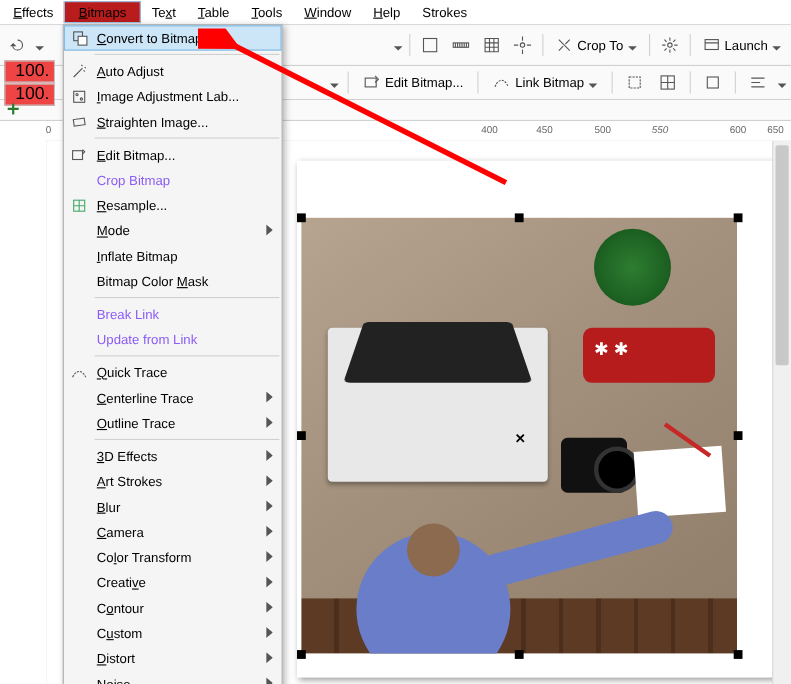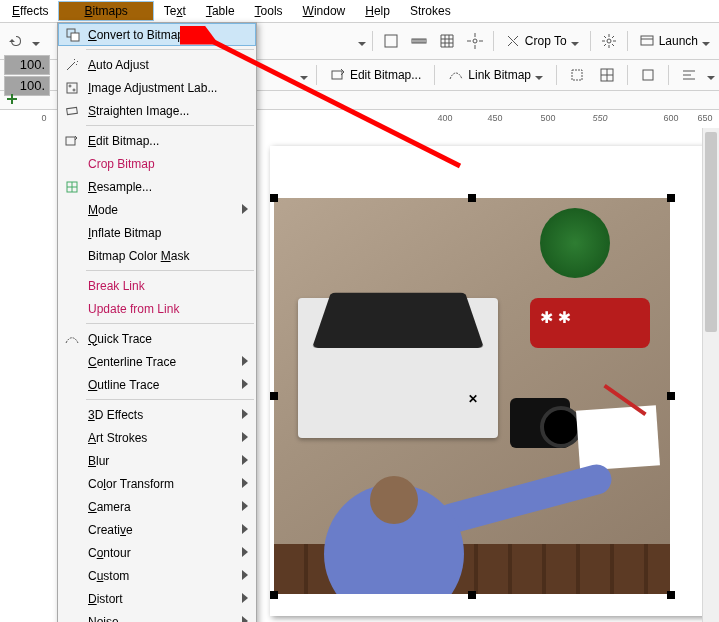--- a/index.html
+++ b/index.html
@@ -1,29 +1,29 @@
 <!DOCTYPE html>
 <html><head>
 <meta charset="utf-8">
 <style>
 html,body{margin:0;padding:0;font-family:"Segoe UI",Tahoma,sans-serif;font-size:12px;color:#000;background:#fff;user-select:none}
 body{width:719px;height:622px;overflow:hidden;position:relative}
 .menubar{display:flex;align-items:center;height:22px;border-bottom:1px solid #d0d0d0;padding-left:2px;background:#fff}
 .menubar-item{padding:3px 10px;cursor:default}
-.menubar-item.active{background:#a16207;border:1px solid #99c8ea;padding:2px 25px}
+.menubar-item.active{background:#b91c1c;border:1px solid #99c8ea;padding:2px 12px}
 .menubar-item .ul{text-decoration:underline}
 .toolbar{display:flex;align-items:center;height:36px;border-bottom:1px solid #d0d0d0;background:#fafafa;padding:0 4px;gap:4px}
 .toolbar2{display:flex;align-items:center;height:30px;border-bottom:1px solid #d0d0d0;background:#fafafa;padding:0 4px;gap:6px}
 .t-btn{width:24px;height:24px;display:flex;align-items:center;justify-content:center;color:#555}
 .t-btn svg{width:16px;height:16px}
 .t-sep{width:1px;height:20px;background:#d0d0d0;margin:0 2px}
 .t-combo{display:flex;align-items:center;gap:4px;padding:2px 4px;border:1px solid transparent}
 .dd-caret{width:8px;height:8px;display:inline-block}
 .dd-caret svg{width:8px;height:8px}
-.num-field{width:36px;height:18px;border:1px solid #bfbfbf;background:#a3a3a3;font-size:13px;padding:0 4px;display:flex;align-items:center;justify-content:flex-end}
+.num-field{width:36px;height:18px;border:1px solid #bfbfbf;background:#ef4444;font-size:16px;padding:0 4px;display:flex;align-items:center;justify-content:flex-end}
 .plus-row{height:18px;border-bottom:1px solid #d0d0d0;background:#fafafa;display:flex;align-items:center;padding-left:6px}
 .plus-row svg{width:12px;height:12px;color:#2b7d2b}
 .ruler-h{position:absolute;left:42px;right:0;top:112px;height:16px;background:#fff;border-bottom:1px solid #c0c0c0;font-size:9px;color:#666}
 .ruler-h .lbl{position:absolute;top:1px;transform:translateX(-50%)}
 .ruler-v{position:absolute;left:26px;top:128px;bottom:0;width:16px;background:#fff;border-right:1px solid #c0c0c0}
 .canvas{position:absolute;left:42px;top:128px;right:0;bottom:0;background:#fff}
 .paper{position:absolute;left:228px;top:18px;width:440px;height:470px;background:#fff;box-shadow:2px 2px 6px rgba(0,0,0,0.4)}
 .photo{position:absolute;left:232px;top:70px;width:396px;height:396px;background:linear-gradient(145deg,#b6a490 0%,#a4927e 40%,#8e7b68 100%);overflow:hidden}
 .photo .laptop{position:absolute;left:24px;top:100px;width:200px;height:140px;background:#e8e8e8;border-radius:4px;box-shadow:0 2px 4px rgba(0,0,0,0.3)}
 .photo .laptop::before{content:"";position:absolute;left:14px;top:-60px;width:172px;height:110px;background:#222;border-radius:6px;transform:perspective(300px) rotateX(50deg);transform-origin:bottom}
@@ -35,21 +35,21 @@
 .photo .pouch::after{content:"✱ ✱";position:absolute;left:10px;top:10px;color:#fff;font-size:16px}
 .photo .camera{position:absolute;right:100px;top:200px;width:60px;height:50px;background:#111;border-radius:6px}
 .photo .camera::after{content:"";position:absolute;left:30px;top:8px;width:34px;height:34px;border:4px solid #333;border-radius:50%;background:#000}
 .photo .paper2{position:absolute;right:12px;top:210px;width:80px;height:60px;background:#fff;transform:rotate(-4deg)}
 .photo .pen{position:absolute;right:20px;top:200px;width:50px;height:4px;background:#c62828;transform:rotate(35deg)}
 .photo .wood{position:absolute;left:0;bottom:0;right:0;height:50px;background:repeating-linear-gradient(90deg,#5c3a24 0 30px,#4b2e1b 30px 34px)}
 .sel-handle{position:absolute;width:8px;height:8px;background:#000}
 .dropdown{position:absolute;left:57px;top:22px;width:198px;background:#f5f5f5;border:1px solid #a8a8a8;box-shadow:2px 2px 6px rgba(0,0,0,0.3);z-index:50}
 .dd-item{display:flex;align-items:center;height:23px;padding:0 10px 0 30px;position:relative;cursor:default}
 .dd-item.highlight{background:#cde6f7;border:1px solid #7bb6e0;height:21px;padding:0 9px 0 29px}
-.dd-item.disabled{color:#be185d}
+.dd-item.disabled{color:#8b5cf6}
 .dd-item .icon{position:absolute;left:6px;width:16px;height:16px;display:flex;align-items:center;justify-content:center}
 .dd-item .icon svg{width:14px;height:14px}
 .dd-item .arrow{position:absolute;right:8px}
 .dd-item .arrow svg{width:6px;height:10px}
 .dd-item .ul{text-decoration:underline}
 .dd-sep{height:1px;background:#d0d0d0;margin:3px 2px 3px 28px}
 .annot-arrow{position:absolute;left:180px;top:26px;z-index:60;pointer-events:none}
 .scrollbar-v{position:absolute;right:0;top:128px;bottom:0;width:16px;background:#f0f0f0;border-left:1px solid #d8d8d8}
 .scrollbar-v .thumb{position:absolute;left:2px;right:2px;top:4px;height:200px;background:#c8c8c8;border-radius:2px}
 </style>
@@ -348,27 +348,27 @@
           <path d="M0 0l6 5-6 5z" fill="#555"></path>
         </svg></span>
     </div>
     <div class="dd-item">
       <span><span class="ul">B</span>lur</span>
       <span class="arrow"><svg viewBox="0 0 6 10">
           <path d="M0 0l6 5-6 5z" fill="#555"></path>
         </svg></span>
     </div>
     <div class="dd-item">
+      <span><span class="ul">C</span>amera</span>
+      <span class="arrow"><svg viewBox="0 0 6 10">
+          <path d="M0 0l6 5-6 5z" fill="#555"></path>
+        </svg></span>
+    </div>
+    <div class="dd-item">
       <span>Co<span class="ul">l</span>or Transform</span>
-      <span class="arrow"><svg viewBox="0 0 6 10">
-          <path d="M0 0l6 5-6 5z" fill="#555"></path>
-        </svg></span>
-    </div>
-    <div class="dd-item">
-      <span><span class="ul">C</span>amera</span>
       <span class="arrow"><svg viewBox="0 0 6 10">
           <path d="M0 0l6 5-6 5z" fill="#555"></path>
         </svg></span>
     </div>
     <div class="dd-item">
       <span>Creati<span class="ul">v</span>e</span>
       <span class="arrow"><svg viewBox="0 0 6 10">
           <path d="M0 0l6 5-6 5z" fill="#555"></path>
         </svg></span>
     </div>

